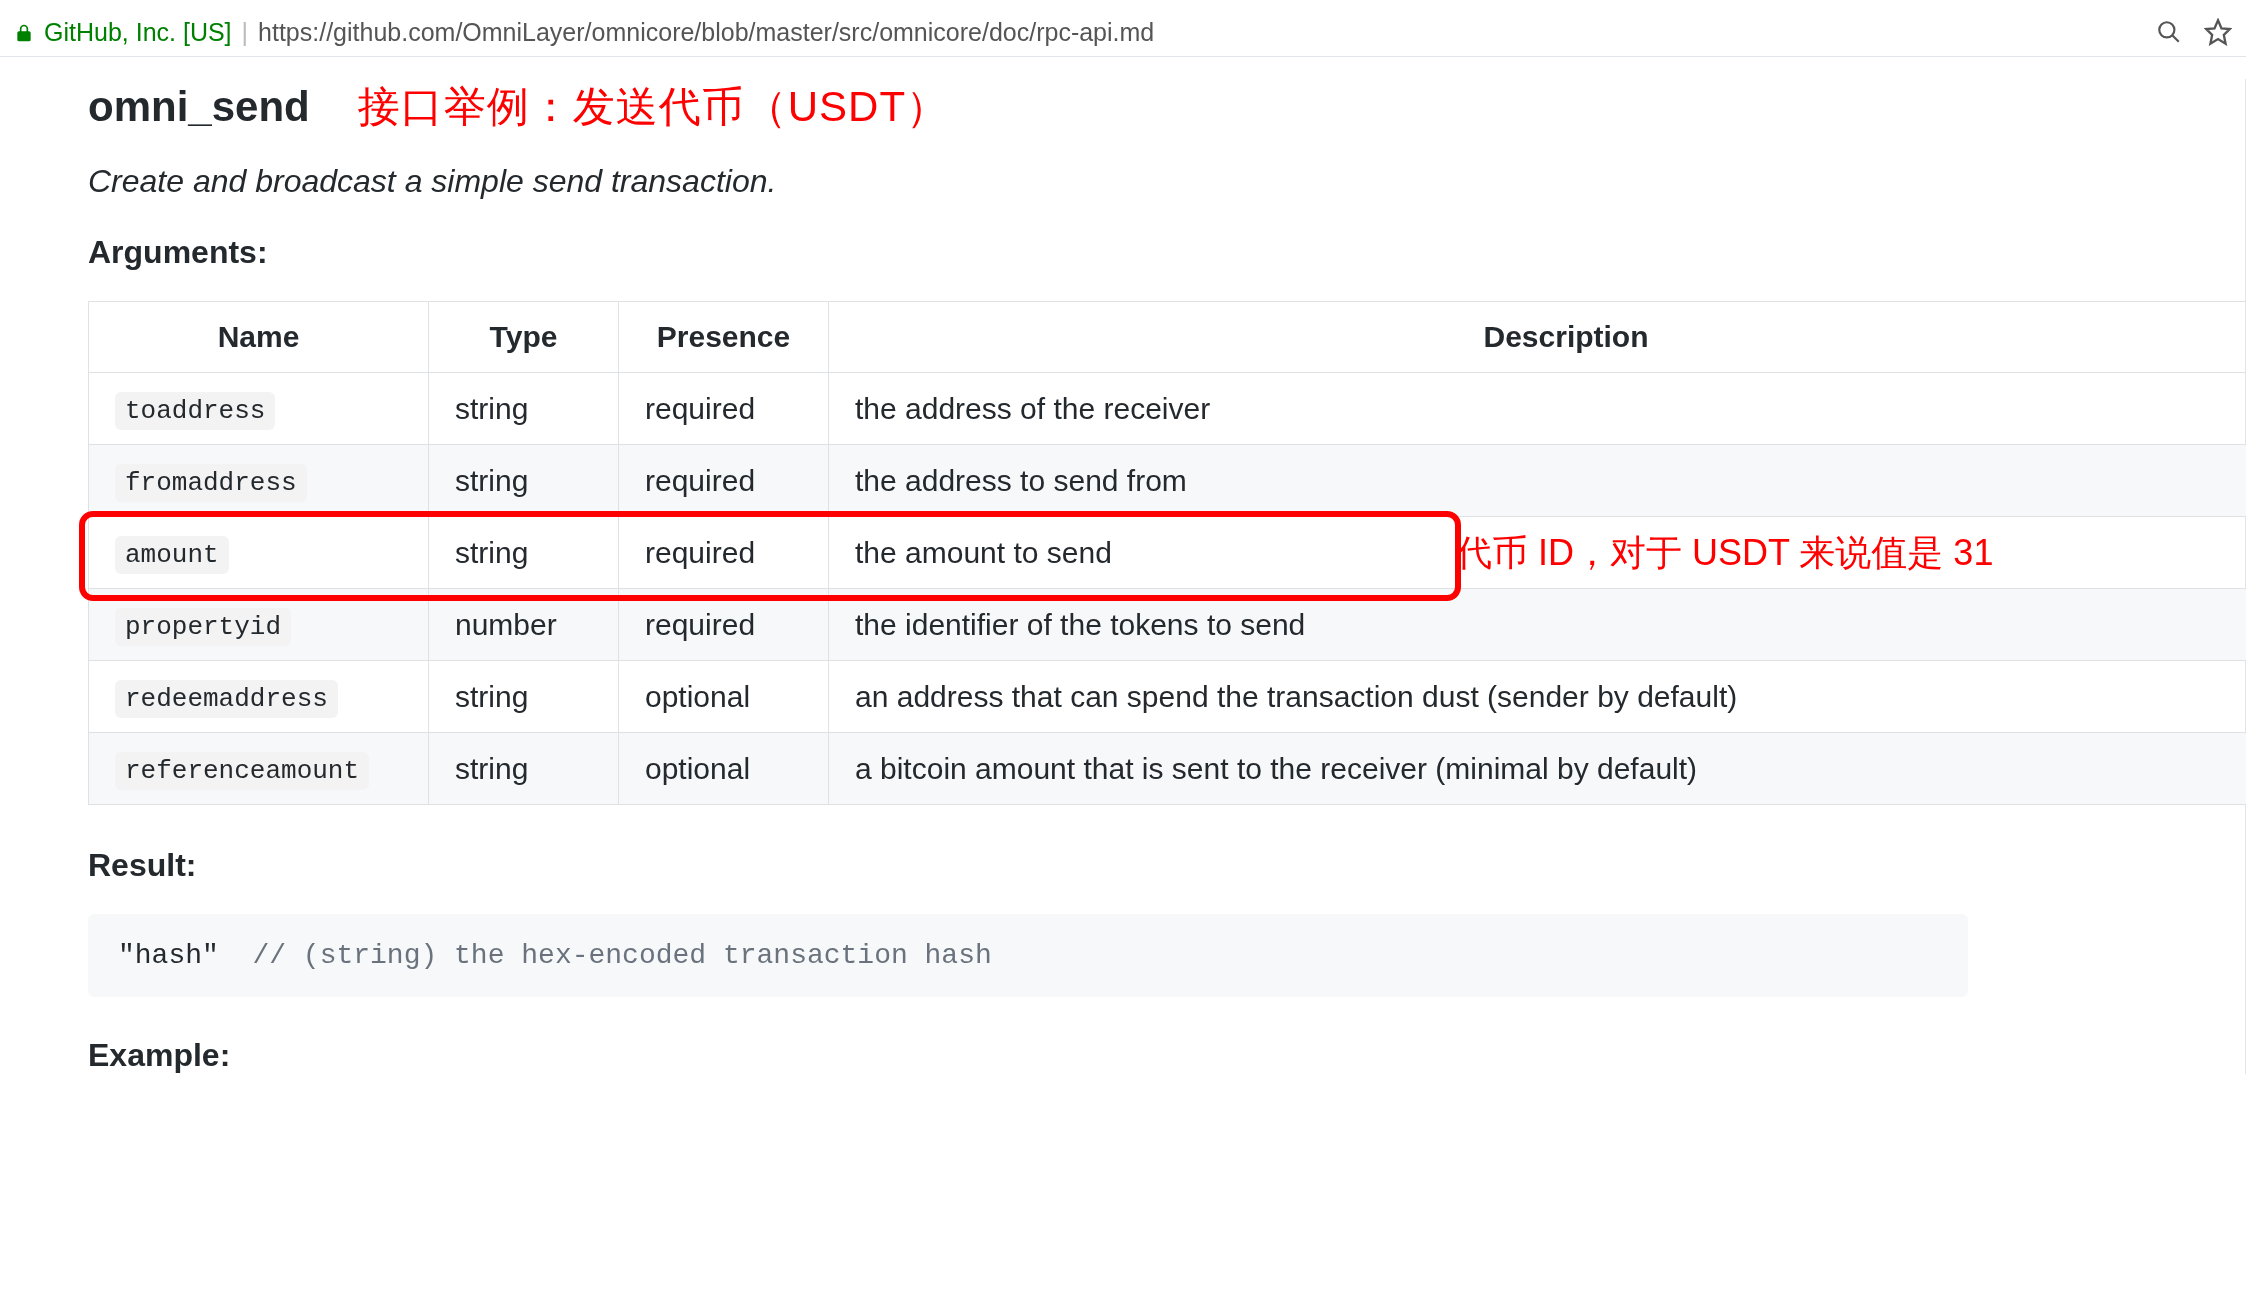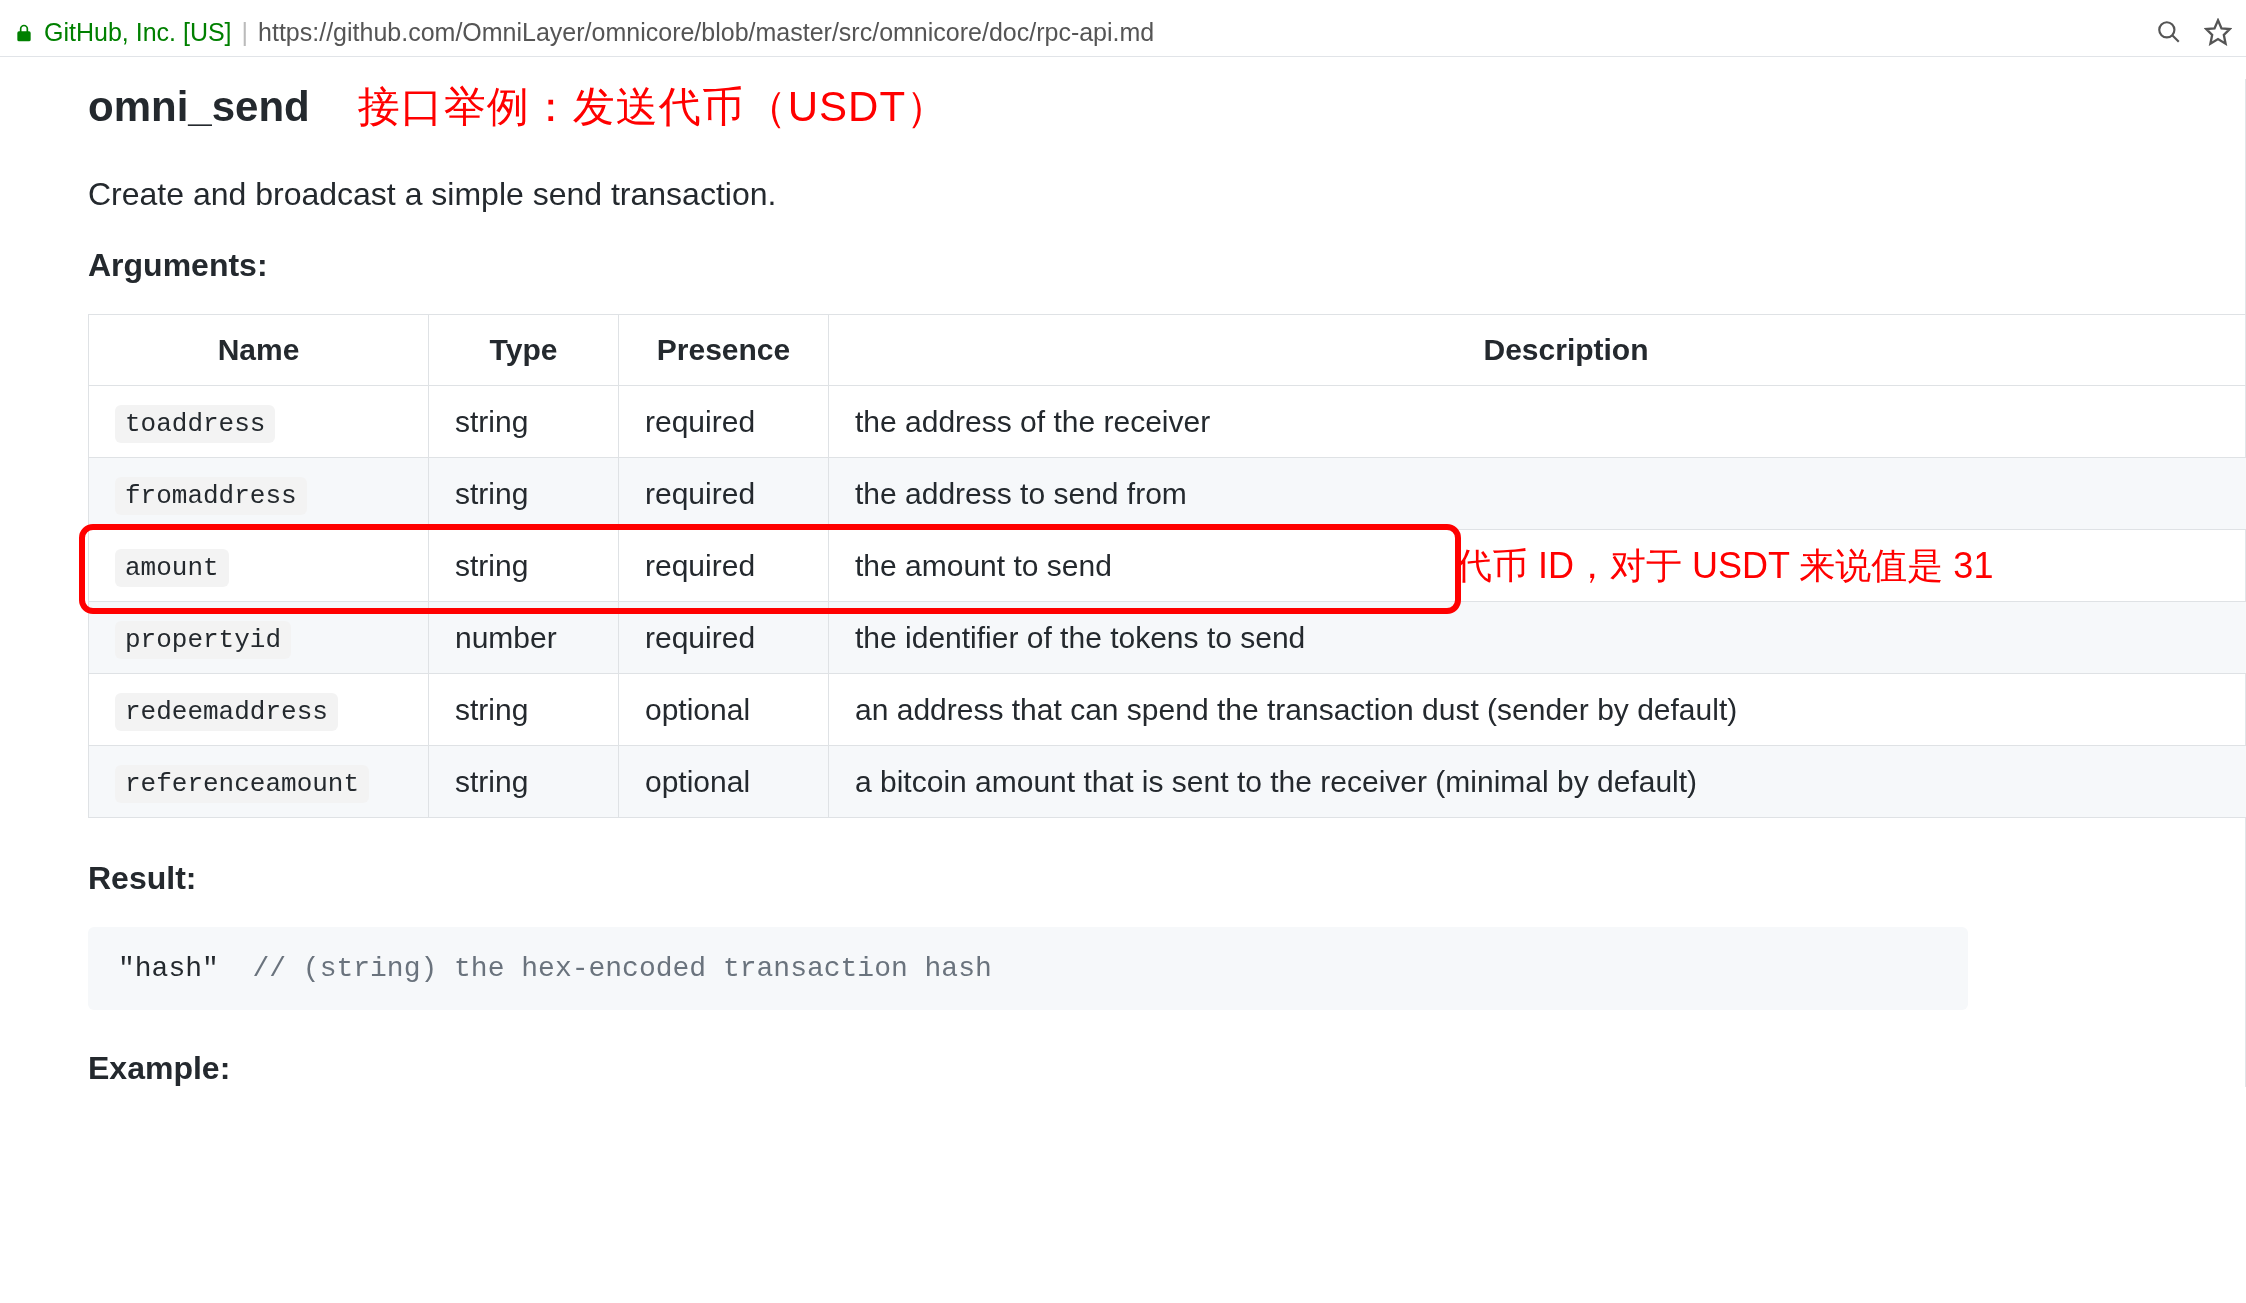--- a/index.html
+++ b/index.html
@@ -53,21 +53,21 @@
     padding:22px 0 0 0;
   }
   .container{
     border-right:1px solid #e1e4e8;
     max-width:2166px;
     margin:0 0 0 0;
     padding:0 48px 0 88px;
   }
 
   h2.title-row{
-    margin:0 0 41px 0;
+    margin:0 0 28px 0;
     font-size:0;
     font-weight:400;
   }
   h2.title-row .fn{
     font-size:42px;
     font-weight:700;
     color:#24292e;
     display:inline-block;
     vertical-align:middle;
   }
@@ -78,20 +78,21 @@
     margin-left:48px;
     display:inline-block;
     vertical-align:middle;
     letter-spacing:1px;
   }
 
   p.lead{
     margin:0 0 34px 0;
     font-size:32px;
     color:#24292e;
+    font-style:italic;
   }
 
   h3.sec{
     margin:0 0 30px 0;
     font-size:32px;
     font-weight:700;
     color:#24292e;
   }
 
   

